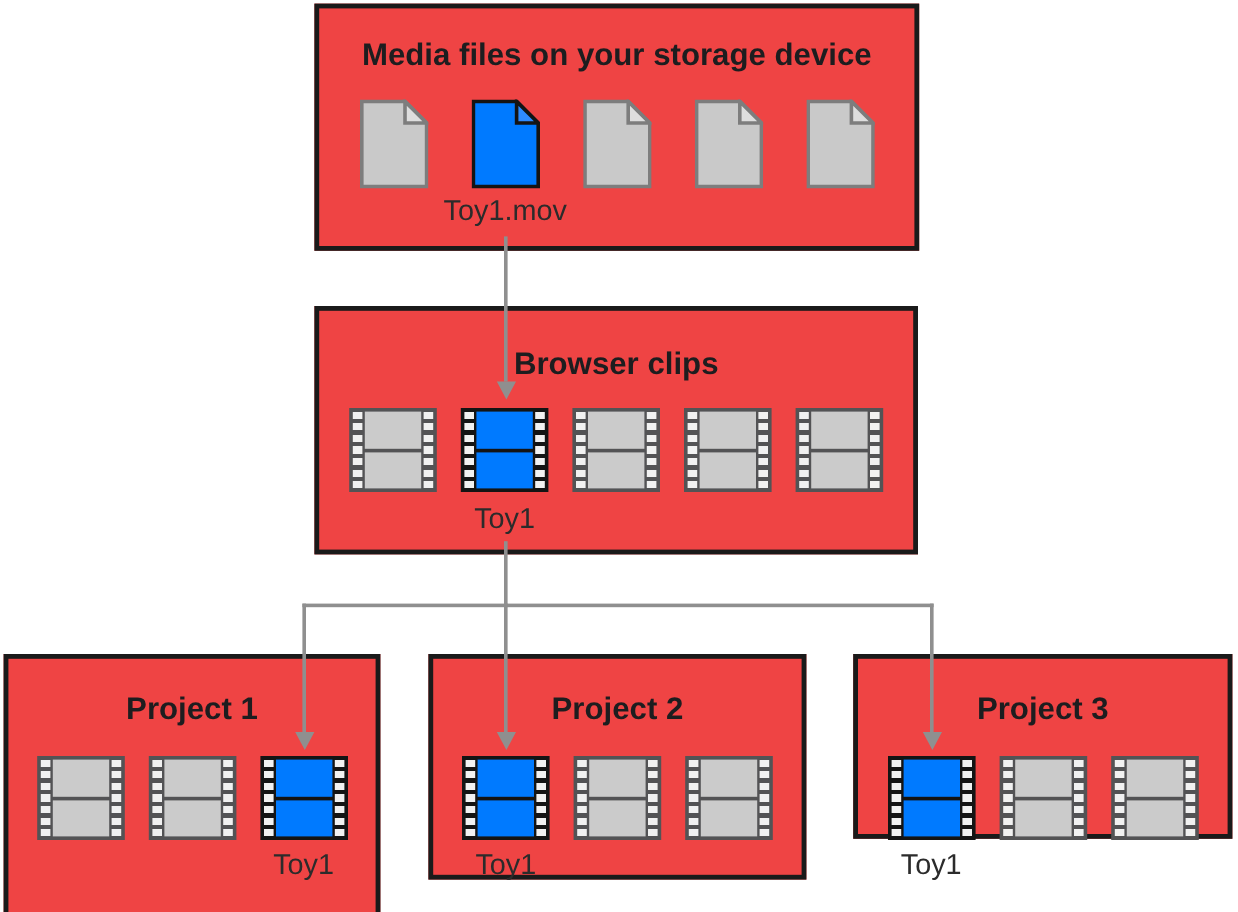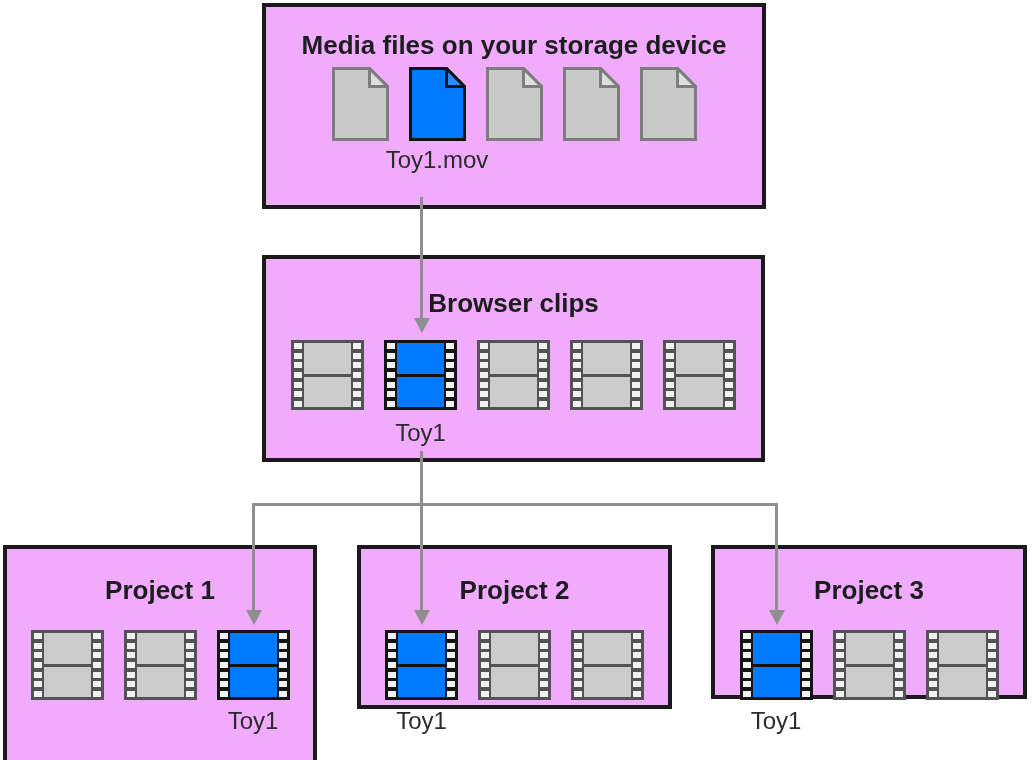--- a/index.html
+++ b/index.html
@@ -22,45 +22,45 @@
 
   .canvas {
     position:relative;
     width:1032px; height:760px;
     background:#ffffff;
     overflow:hidden;
   }
 
   .dbox {
     position:absolute;
-    background:#f0abfc;
+    background:#ef4444;
     border:4px solid var(--box-border);
   }
   #storage-box { left:262px; top:3px;   width:504px; height:206px; }
   #browser-box { left:262px; top:255px; width:503px; height:207px; }
   #project-1   { left:3px;   top:545px; width:314px; height:258px; }
-  #project-2   { left:357px; top:545px; width:315px; height:164px; }
+  #project-2   { left:357px; top:545px; width:315px; height:188px; }
   #project-3   { left:711px; top:545px; width:316px; height:154px; }
 
   .box-title {
     position:absolute; left:0; right:0;
     text-align:center;
     font-size:26px; font-weight:700; line-height:1.1;
     color:var(--text);
     white-space:nowrap;
   }
   #storage-box .box-title { top:24px; }
   #browser-box .box-title { top:30px; }
   .project .box-title     { top:27px; }
 
   .icon-row {
     position:absolute; left:0; right:0;
     display:flex; justify-content:center;
   }
-  #storage-box .icon-row { top:60px; gap:20px; }
+  #storage-box .icon-row { top:76px; gap:36px; }
   #browser-box .icon-row { top:81px; gap:20px; }
   .project .icon-row     { top:81px; gap:20px; }
 
   .cell { position:relative; flex:0 0 auto; }
 
   
   .doc { display:block; width:57px; height:74px; }
   .doc .doc-body { fill:var(--doc-gray); stroke:var(--doc-gray-border); stroke-width:3; }
   .doc .doc-flap { fill:var(--doc-gray-flap); stroke:var(--doc-gray-border); stroke-width:3; stroke-linejoin:miter; }
   .doc.blue .doc-body { fill:var(--accent-blue); stroke:var(--strip-blue-border); }

